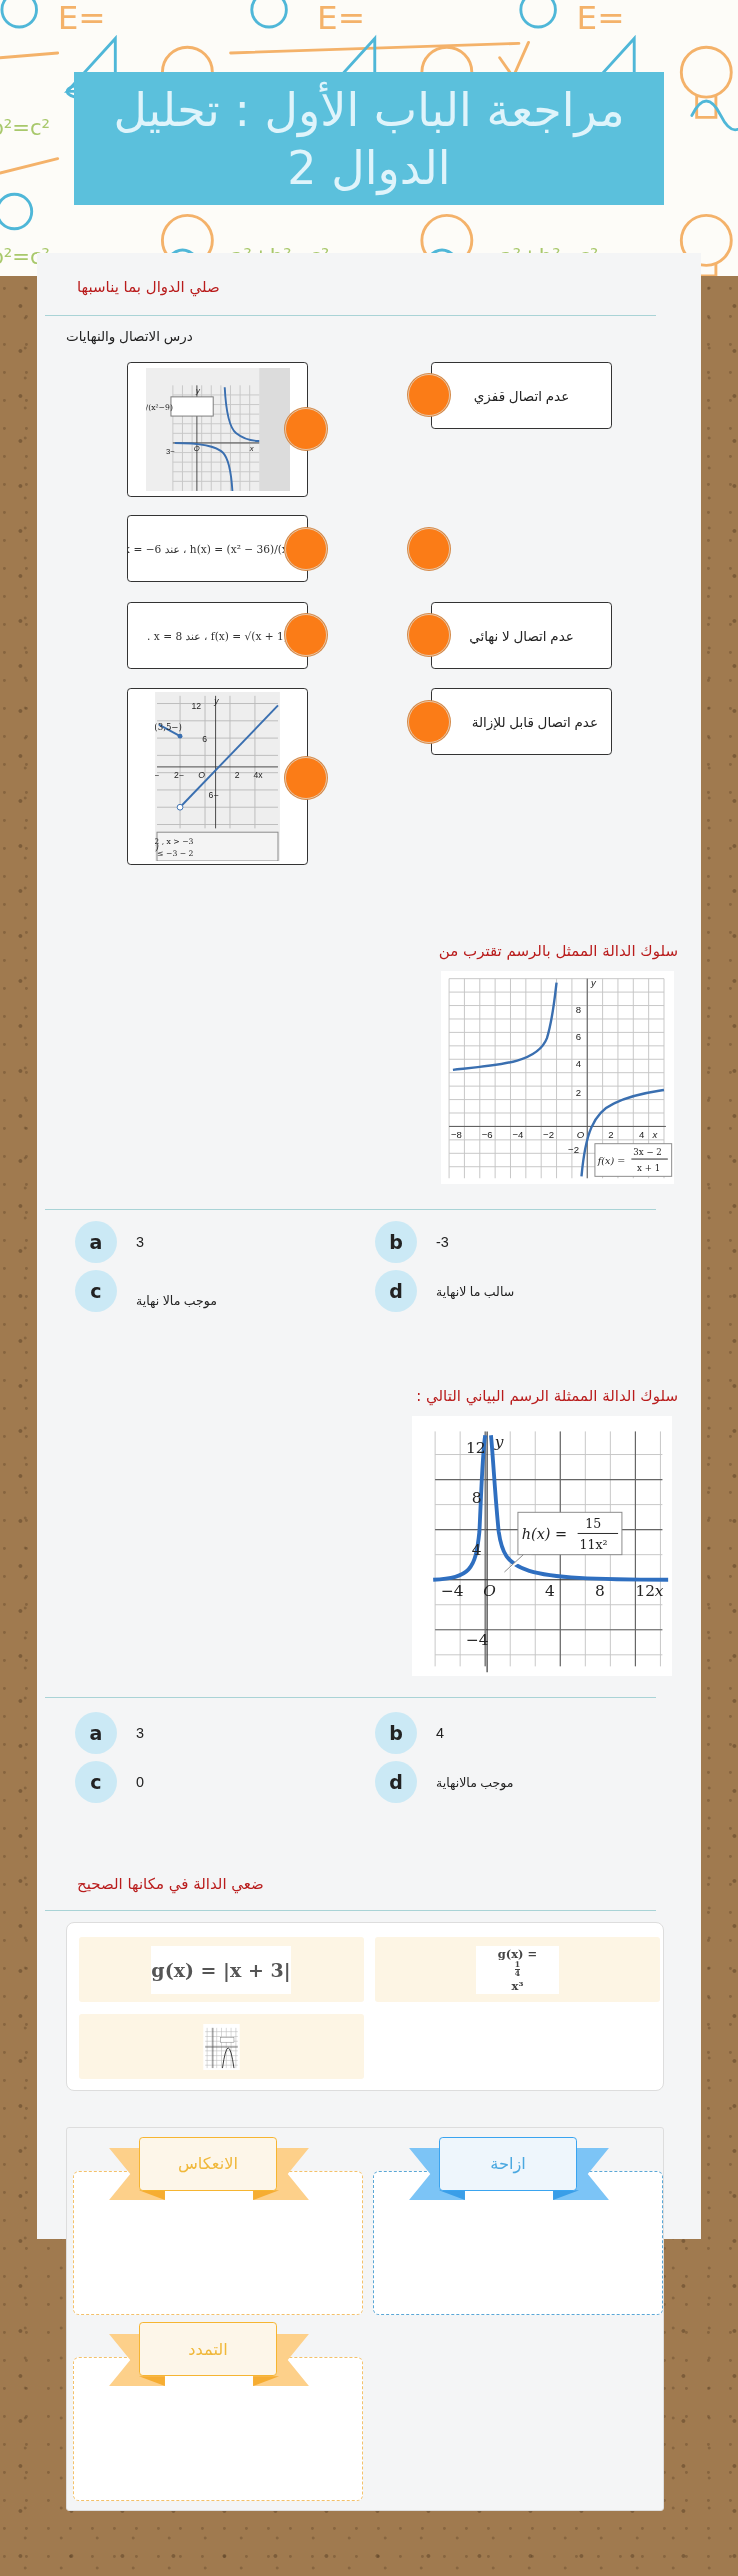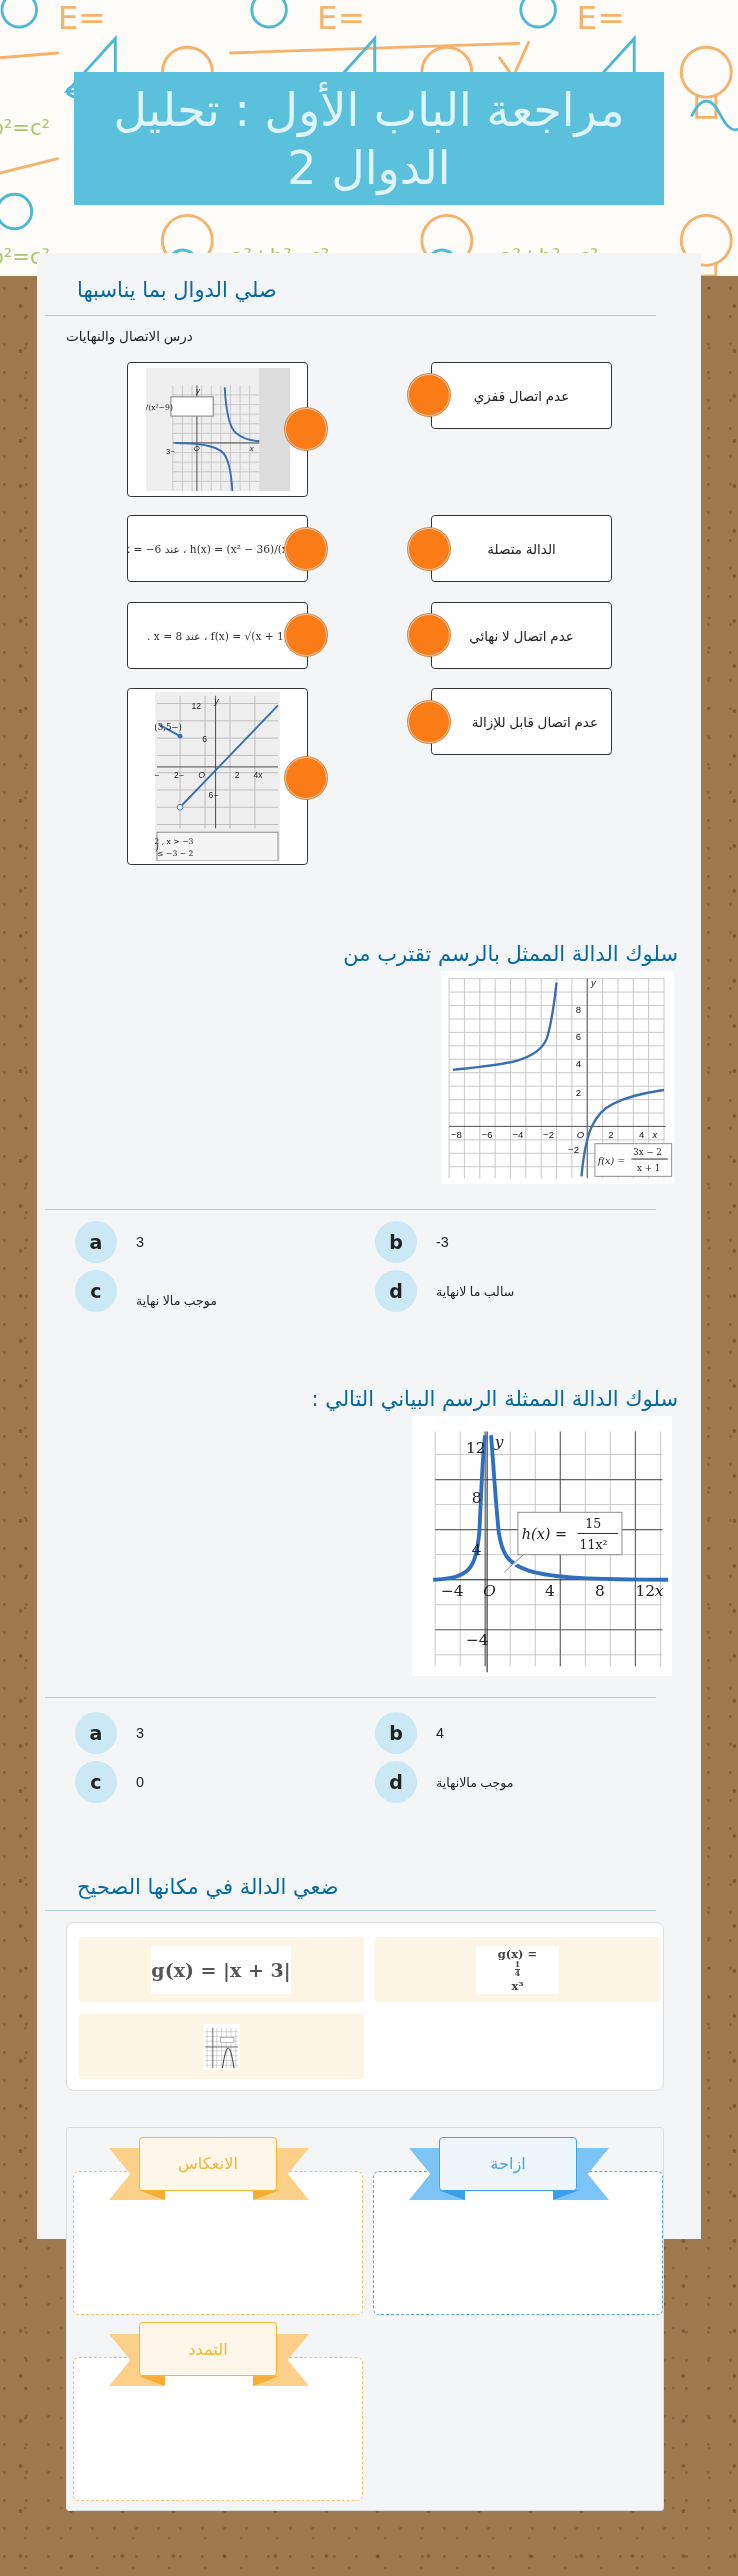--- a/index.html
+++ b/index.html
@@ -31,21 +31,21 @@
     display: flex; align-items: center; justify-content: center;
     padding: 21px 23px;
     font-family: "DejaVu Sans", sans-serif;
   }
   
   .panel {
     position: absolute; left: 37px; top: 253px; width: 664px; height: 1986px;
     background: #f4f5f6;
   }
   .section-title {
-    position: absolute; color: #0369a1; font-size: 21px; direction: rtl;
+    position: absolute; color: #b91c1c; font-size: 15px; direction: rtl;
     font-family: "DejaVu Sans", sans-serif;
   }
   .rule { position: absolute; height: 1px; background: #a9d3d6; }
   .subtext { position: absolute; font-size: 13.5px; color: #222; direction: rtl; }
 
   
   .card {
     position: absolute; background: #fff; border: 1px solid #333; border-radius: 3.8px;
     display: flex; align-items: center; justify-content: center;
     font-size: 13.5px; color: #222; direction: rtl;
@@ -220,23 +220,20 @@
       <text x="40" y="171" font-size="8" font-family="DejaVu Serif, serif" fill="#222">2 − x   , x ≤ −3</text>
     </svg>
   </div>
   <div class="dot" style="left:248px;top:504px;"></div>
 
   <div class="card" style="left:394px;top:109px;width:181px;height:67px;">
     <span>عدم اتصال قفزي</span>
   </div>
   <div class="dot" style="left:371px;top:121px;"></div>
 
-  <div class="card" style="left:394px;top:262px;width:181px;height:67px;">
-    <span>الدالة متصلة</span>
-  </div>
   <div class="dot" style="left:371px;top:275px;"></div>
 
   <div class="card" style="left:394px;top:349px;width:181px;height:67px;">
     <span>عدم اتصال لا نهائي</span>
   </div>
   <div class="dot" style="left:371px;top:361px;"></div>
 
   <div class="card" style="left:394px;top:435px;width:181px;height:67px;justify-content:flex-start;padding-right:13px;">
     <span>عدم اتصال قابل للإزالة</span>
   </div>

